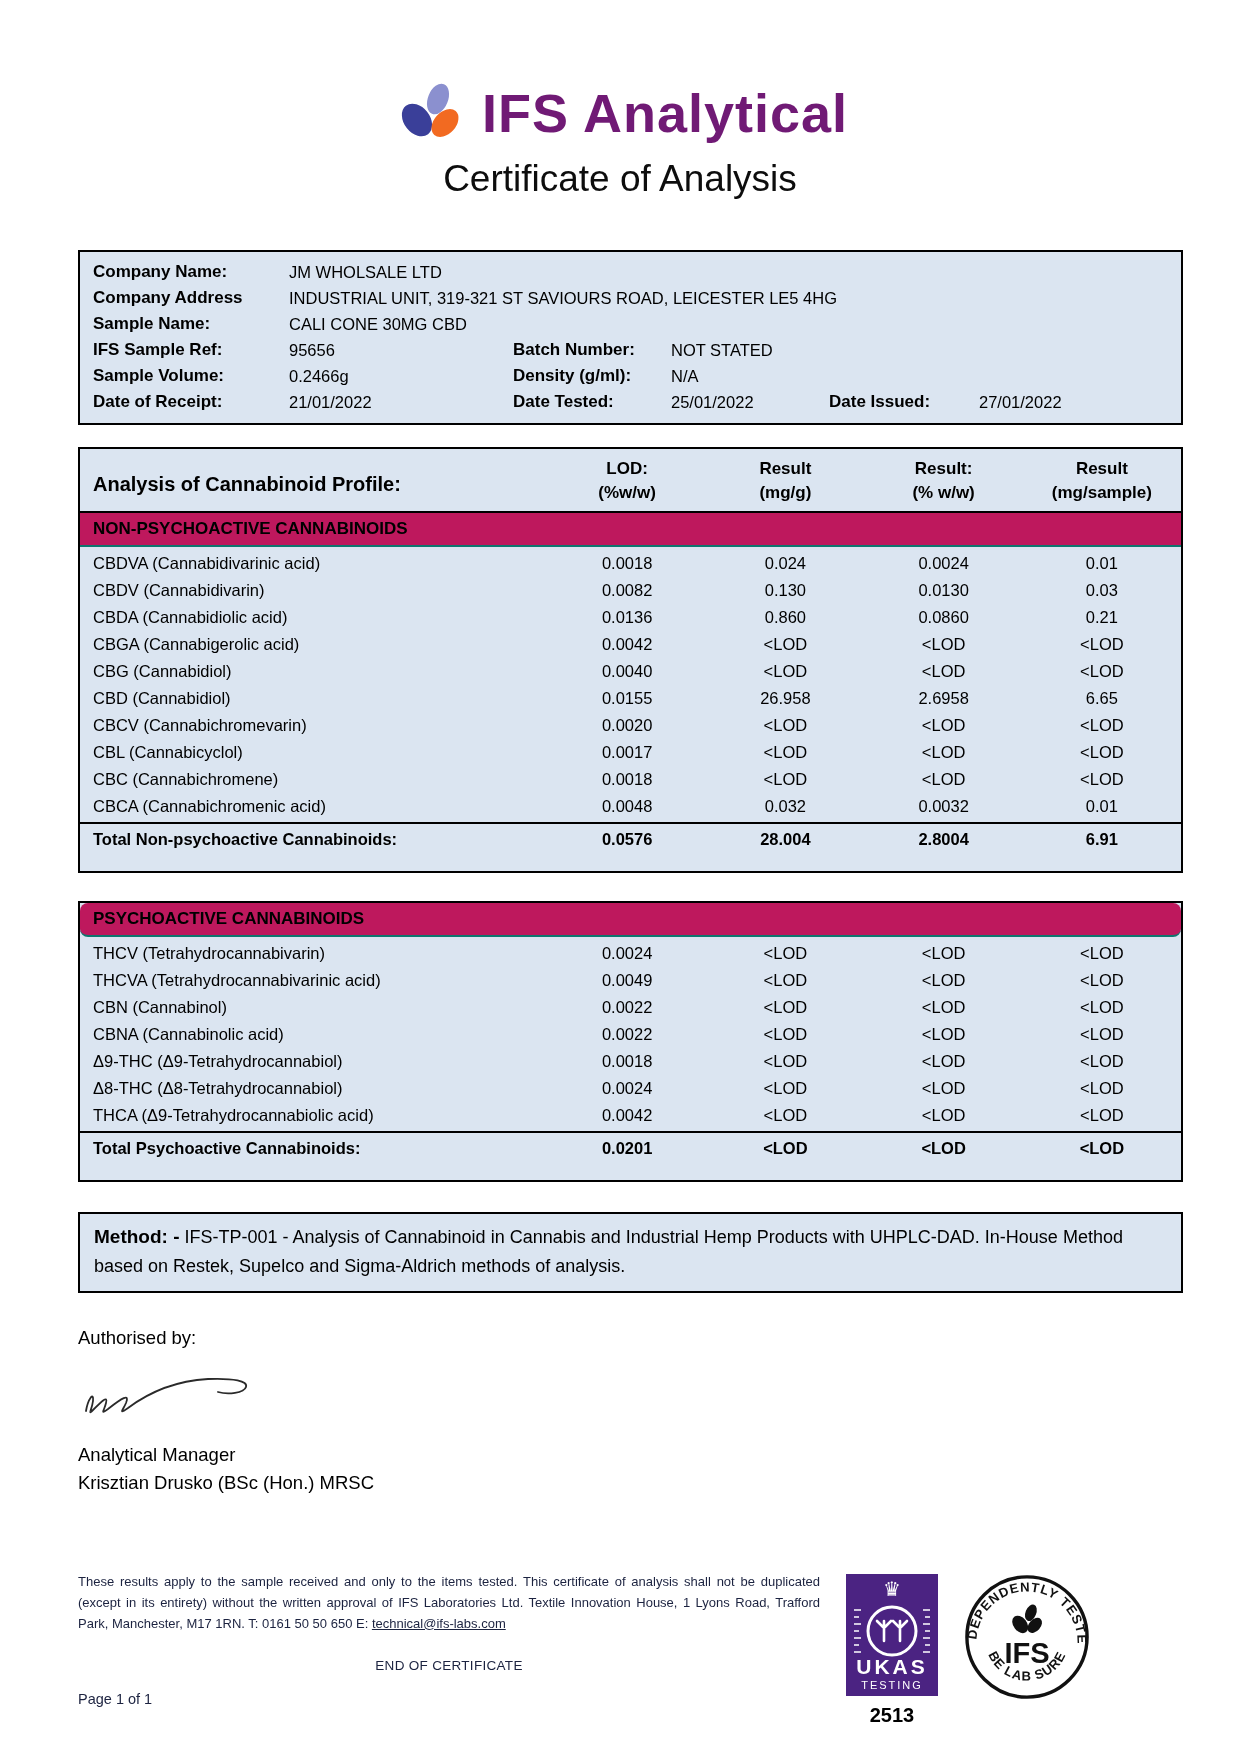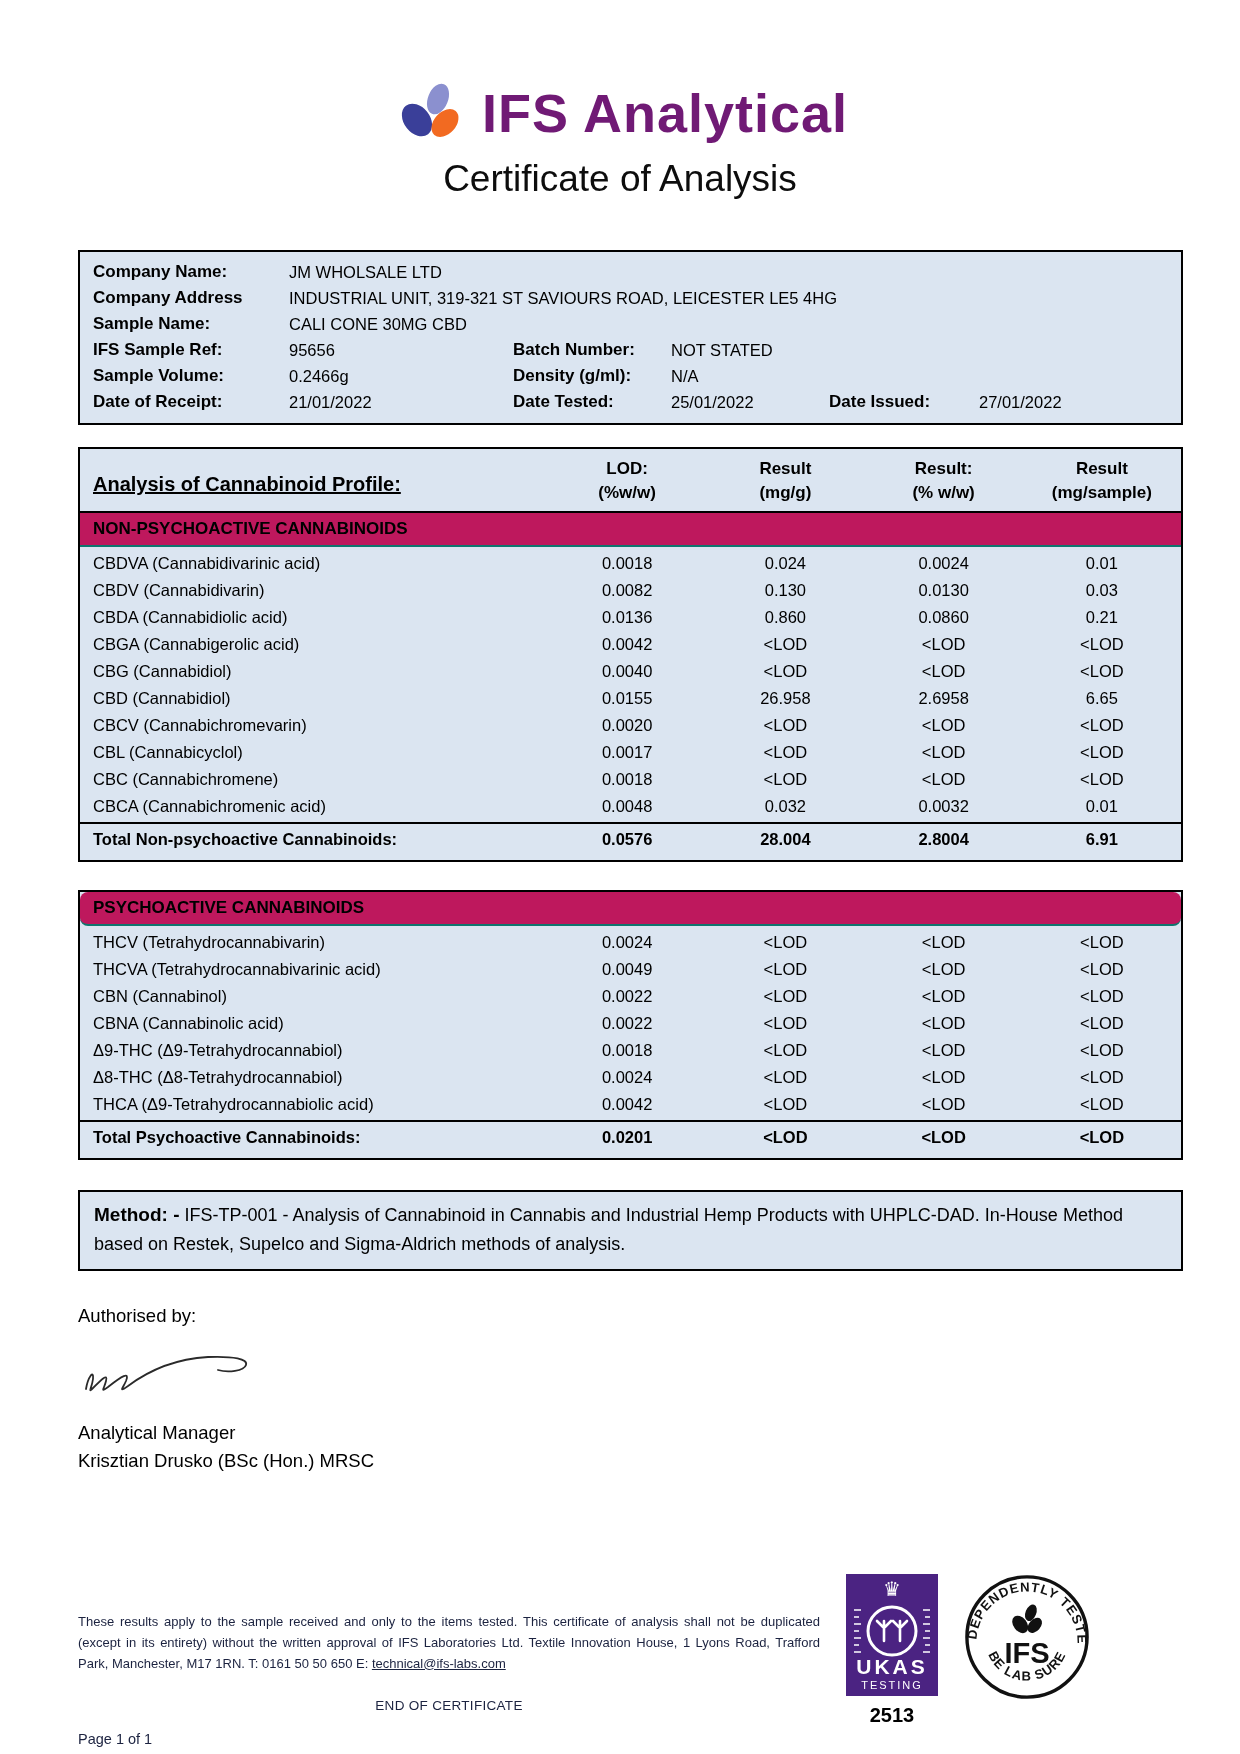--- a/index.html
+++ b/index.html
@@ -22,43 +22,43 @@
   .info-row { display:grid; grid-template-columns:196px 224px 158px 158px 150px 1fr;
     line-height:26px; padding-left:13px; }
   .ilabel { font-weight:bold; font-size:17px; }
   .ival  { }
   .span-rest { grid-column:2 / -1; }
   .span-two  { grid-column:4 / -1; }
 
   
   .atable { margin:22px auto 0 78px; width:1105px; border:2px solid #000; background:#dbe5f1; }
   .thead { display:grid; grid-template-columns:468px repeat(4,1fr); border-bottom:2px solid #000; }
-  .thead .ttitle { font-size:20px; font-weight:bold; padding:24px 0 0 13px;text-decoration:underline; }
+  .thead .ttitle { font-size:20px; font-weight:bold; padding:24px 0 0 13px; }
   .thead .tcol { text-align:center; font-weight:bold; font-size:17px; padding:8px 0 6px 0; line-height:24px; }
   .section-row { background:#be185d; border-bottom:2px solid #0f766e; font-weight:bold; font-size:17px;
     padding:4px 12px 4px 13px; line-height:24px; }
-  .tbody { padding:3px 0 4px 0; }
+  .tbody { padding:3px 0 15px 0; }
   .trow { display:grid; grid-template-columns:468px repeat(4,1fr); line-height:27px; font-size:16.5px; }
   .trow .cell.name { padding-left:13px; }
   .trow .cell.num { text-align:center; }
   .trow.total { font-weight:bold; border-top:2px solid #000; margin-top:2px; padding:2px 0 3px 0; }
 
   
   .method-box { margin:30px auto 0 78px; width:1105px; background:#dbe5f1; border:2px solid #000;
     padding:8px 14px 10px 14px; font-size:18px; line-height:29px; }
   .method-label { font-weight:bold; font-size:19px; }
 
   
   .auth-block { margin:34px 0 0 78px; font-size:18.5px; }
   .sig { margin:16px 0 6px 0; display:block; }
   .auth-name { margin-top:18px; line-height:28px; }
 
   
   .footer { position:absolute; left:78px; top:1572px; width:1112px; display:flex; gap:26px; color:#1c2340; }
-  .foot-left { width:742px;margin-top:40px; }
+  .foot-left { width:742px; }
   .disclaimer { font-size:13px; line-height:1.6; text-align:justify; }
   .email-link { color:#1c2340; text-decoration:underline; }
   .end-cert { text-align:center; font-size:13.5px; margin-top:24px; letter-spacing:0.3px; }
   .page-num { font-size:14.5px; margin-top:18px; color:#1c2340; }
   .foot-logos { display:flex; gap:26px; align-items:flex-start; margin-top:2px; }
   .ukas-wrap { text-align:center; }
   .ukas-number { font-weight:bold; font-size:20px; color:#000; margin-top:4px; }
 </style>
 </head>
 <body>

